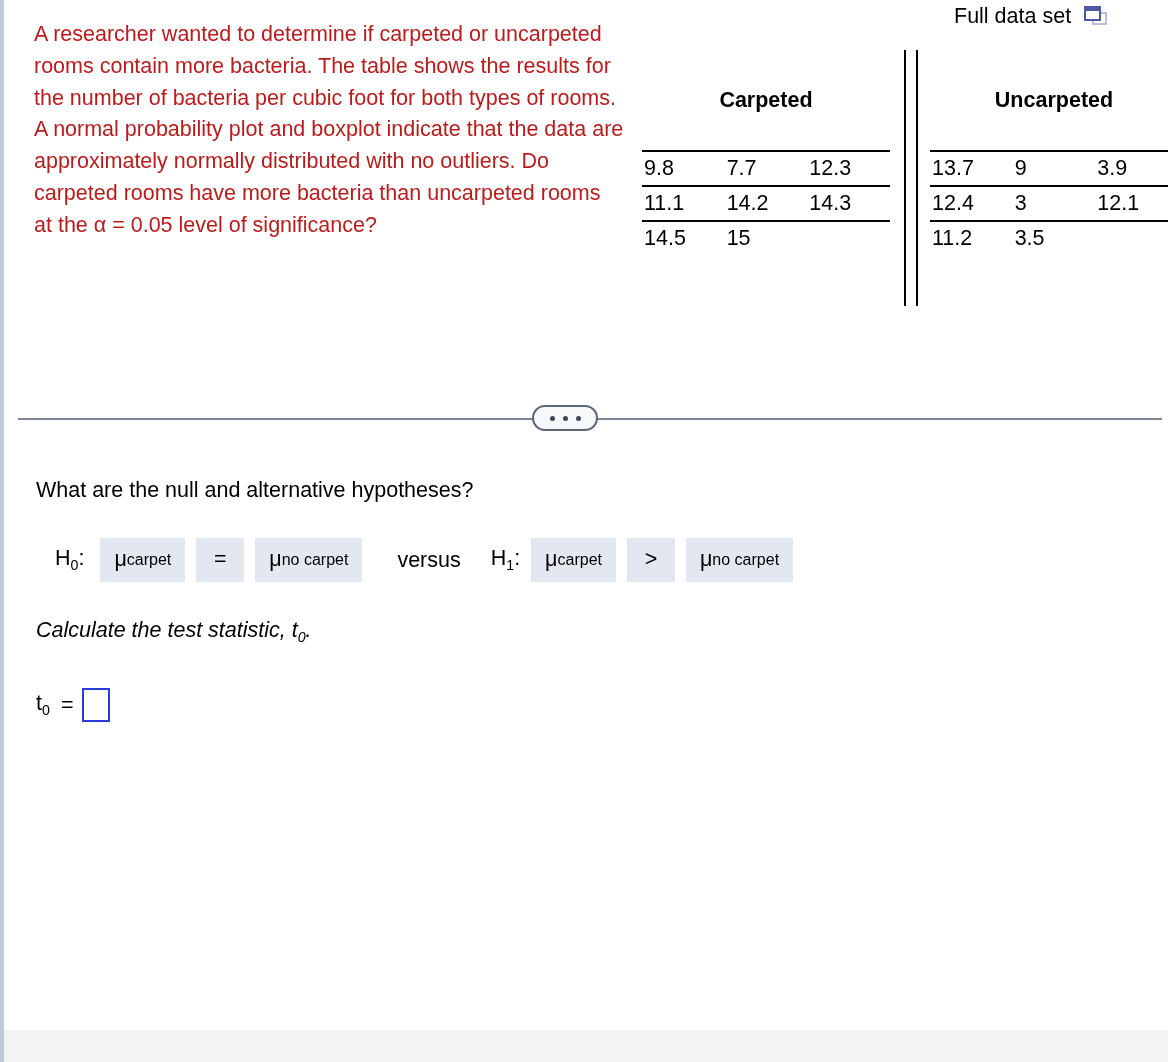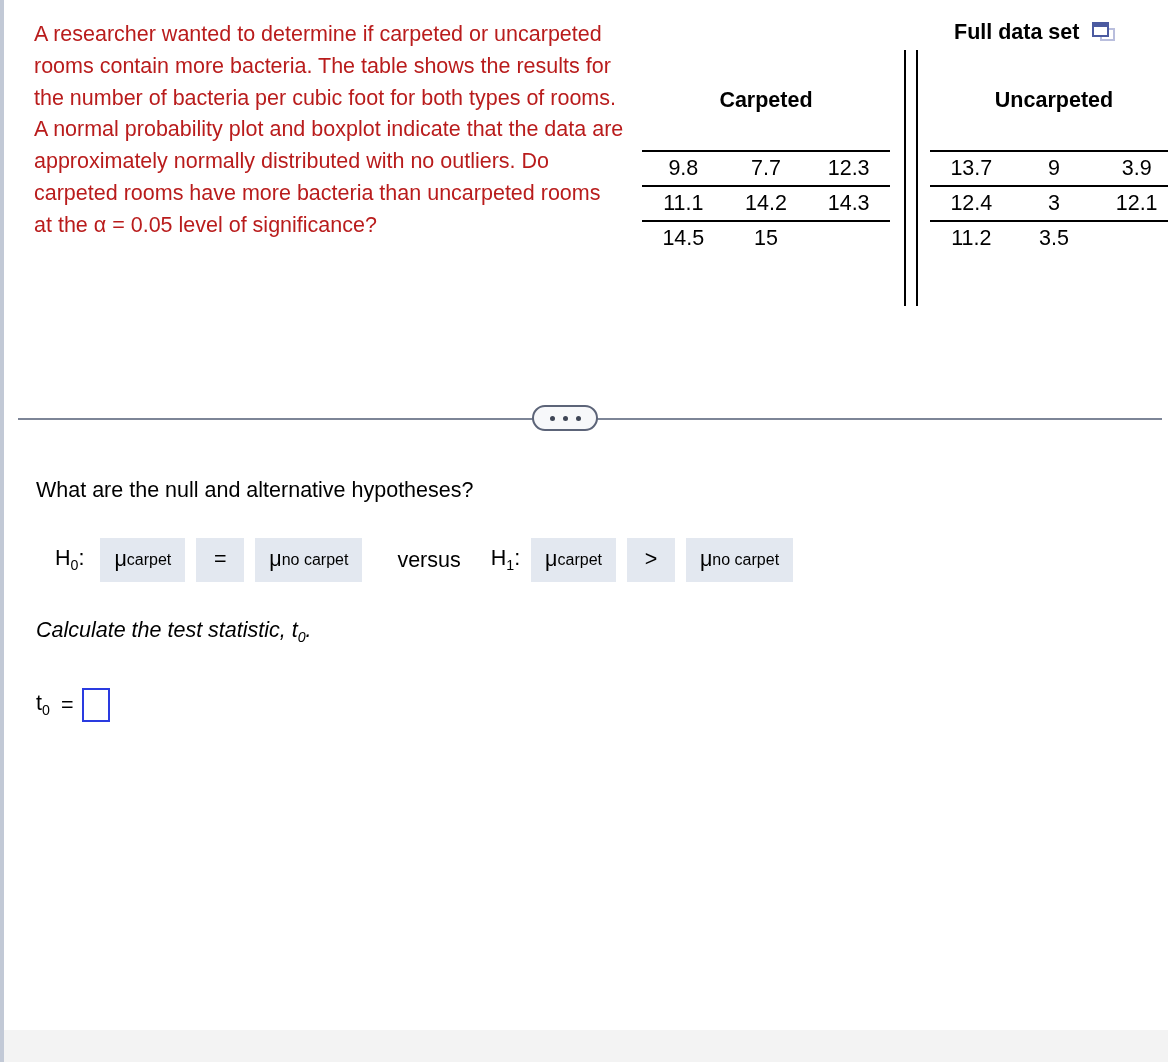--- a/index.html
+++ b/index.html
@@ -42,27 +42,26 @@
     top: 19px;
     width: 590px;
     font-size: 21.5px;
     line-height: 31.8px;
     color: #b91c1c;
   }
 
   
   #fulldata {
     position: absolute;
-    top: 20px;
+    top: 4px;
     left: 950px;
     display: flex;
     align-items: center;
     gap: 13px;
     font-size: 21.5px;
-    font-weight: bold;
   }
   .stacked-windows {
     position: relative;
     width: 25px;
     height: 21px;
     display: inline-block;
   }
   .stacked-windows .win-back {
     position: absolute;
     left: 8px; top: 6px;
@@ -116,21 +115,21 @@
   .tbl .grp-head {
     height: 100px;
     vertical-align: middle;
     text-align: center;
     font-weight: bold;
     font-size: 21.5px;
     padding: 0;
   }
   .tbl td.cell {
     height: 33px;
-    text-align: center;
+    text-align: left;
     padding: 0 2px;
     border-top: 2.5px solid #000;
     font-size: 21.5px;
     width: 33.33%;
   }
   .tbl td.cell.empty { border-top: 2.5px solid #000; }
   .tbl tr.last-row td.cell { border-bottom: none; }
 
   
   #ttable-line {

